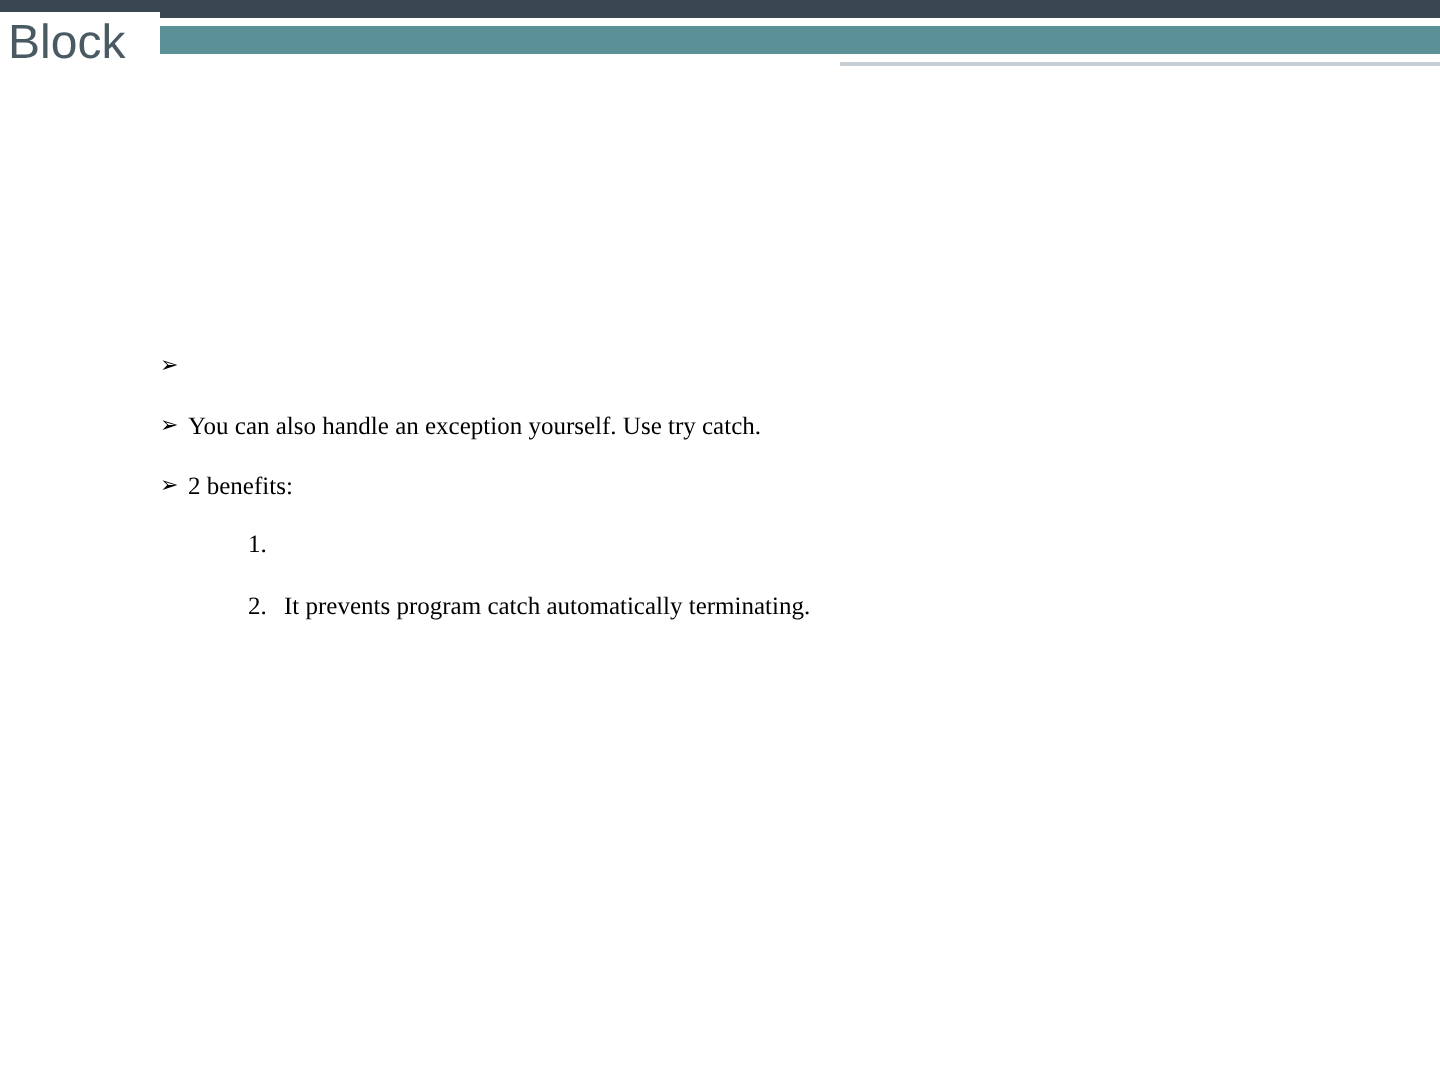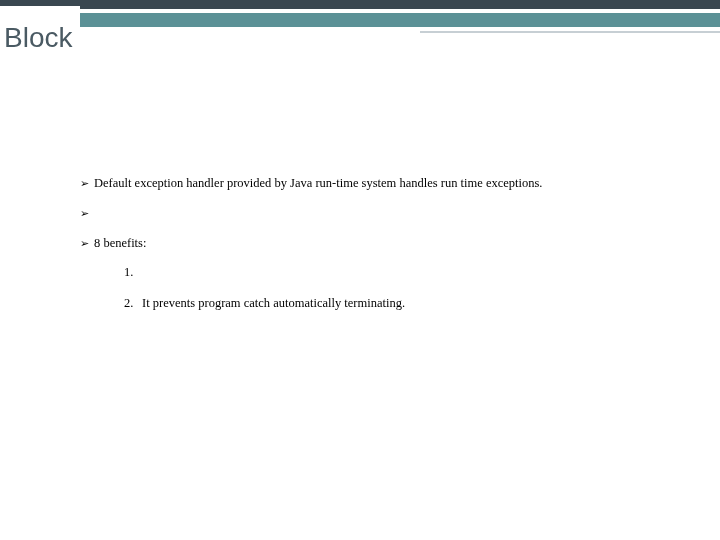--- a/index.html
+++ b/index.html
@@ -15,25 +15,25 @@
     height: 6px;
     background: #3a4750;
   }
   .header-row {
     display: flex;
     align-items: flex-start;
     position: relative;
     height: 38px;
   }
   .title {
-    font-size: 28px;
+    font-size: 24px;
     font-family: Verdana, Arial, sans-serif;
     color: #4a5a63;
     padding-left: 4px;
-    padding-top: 16px;
+    padding-top: 2px;
     z-index: 2;
   }
   .rule-group {
     position: absolute;
     right: 0;
     top: 0;
     width: 640px;
   }
   .rule-dark {
     height: 3px;
@@ -102,30 +102,30 @@
     <div class="rule-dark"></div>
     <div class="rule-teal"></div>
     <div class="rule-light"></div>
   </div>
 </div>
 
 <div class="content">
 
   <div class="bullet-item">
     <span class="arrow-icon">➢</span>
-    <span class="bullet-text">Default exception handler provided by Java run-time system handles run time exceptions.</span>
   </div>
 
   <div class="bullet-item">
     <span class="arrow-icon">➢</span>
+    <span class="bullet-text">You can also handle an exception yourself. Use try catch.</span>
   </div>
 
   <div class="bullet-item">
     <span class="arrow-icon">➢</span>
-    <span class="bullet-text">8 benefits:</span>
+    <span class="bullet-text">2 benefits:</span>
   </div>
 
   <div class="numbered">
     <div class="num-item">
       <span class="num-label">1.</span>
     </div>
     <div class="num-item">
       <span class="num-label">2.</span>
       <span>It prevents program catch automatically terminating.</span>
     </div>

